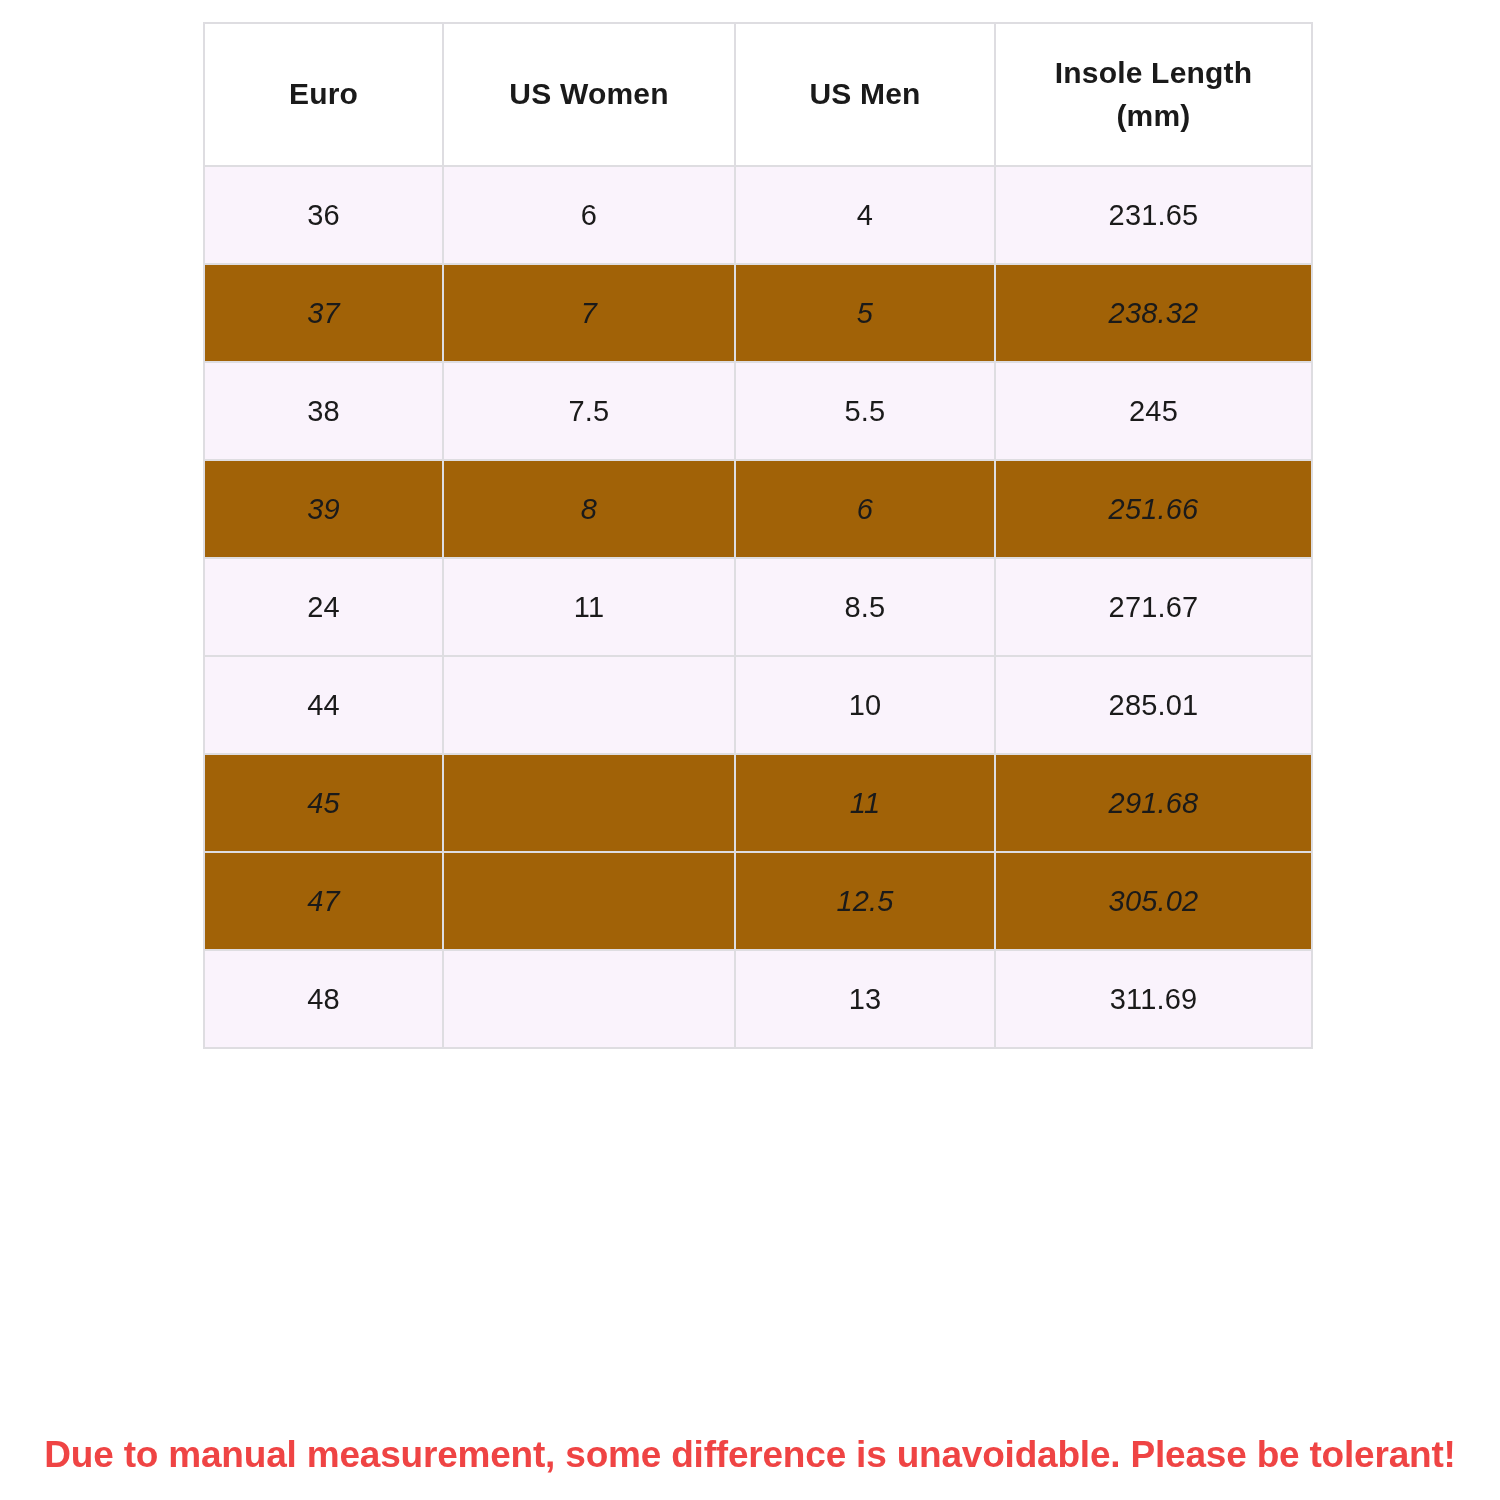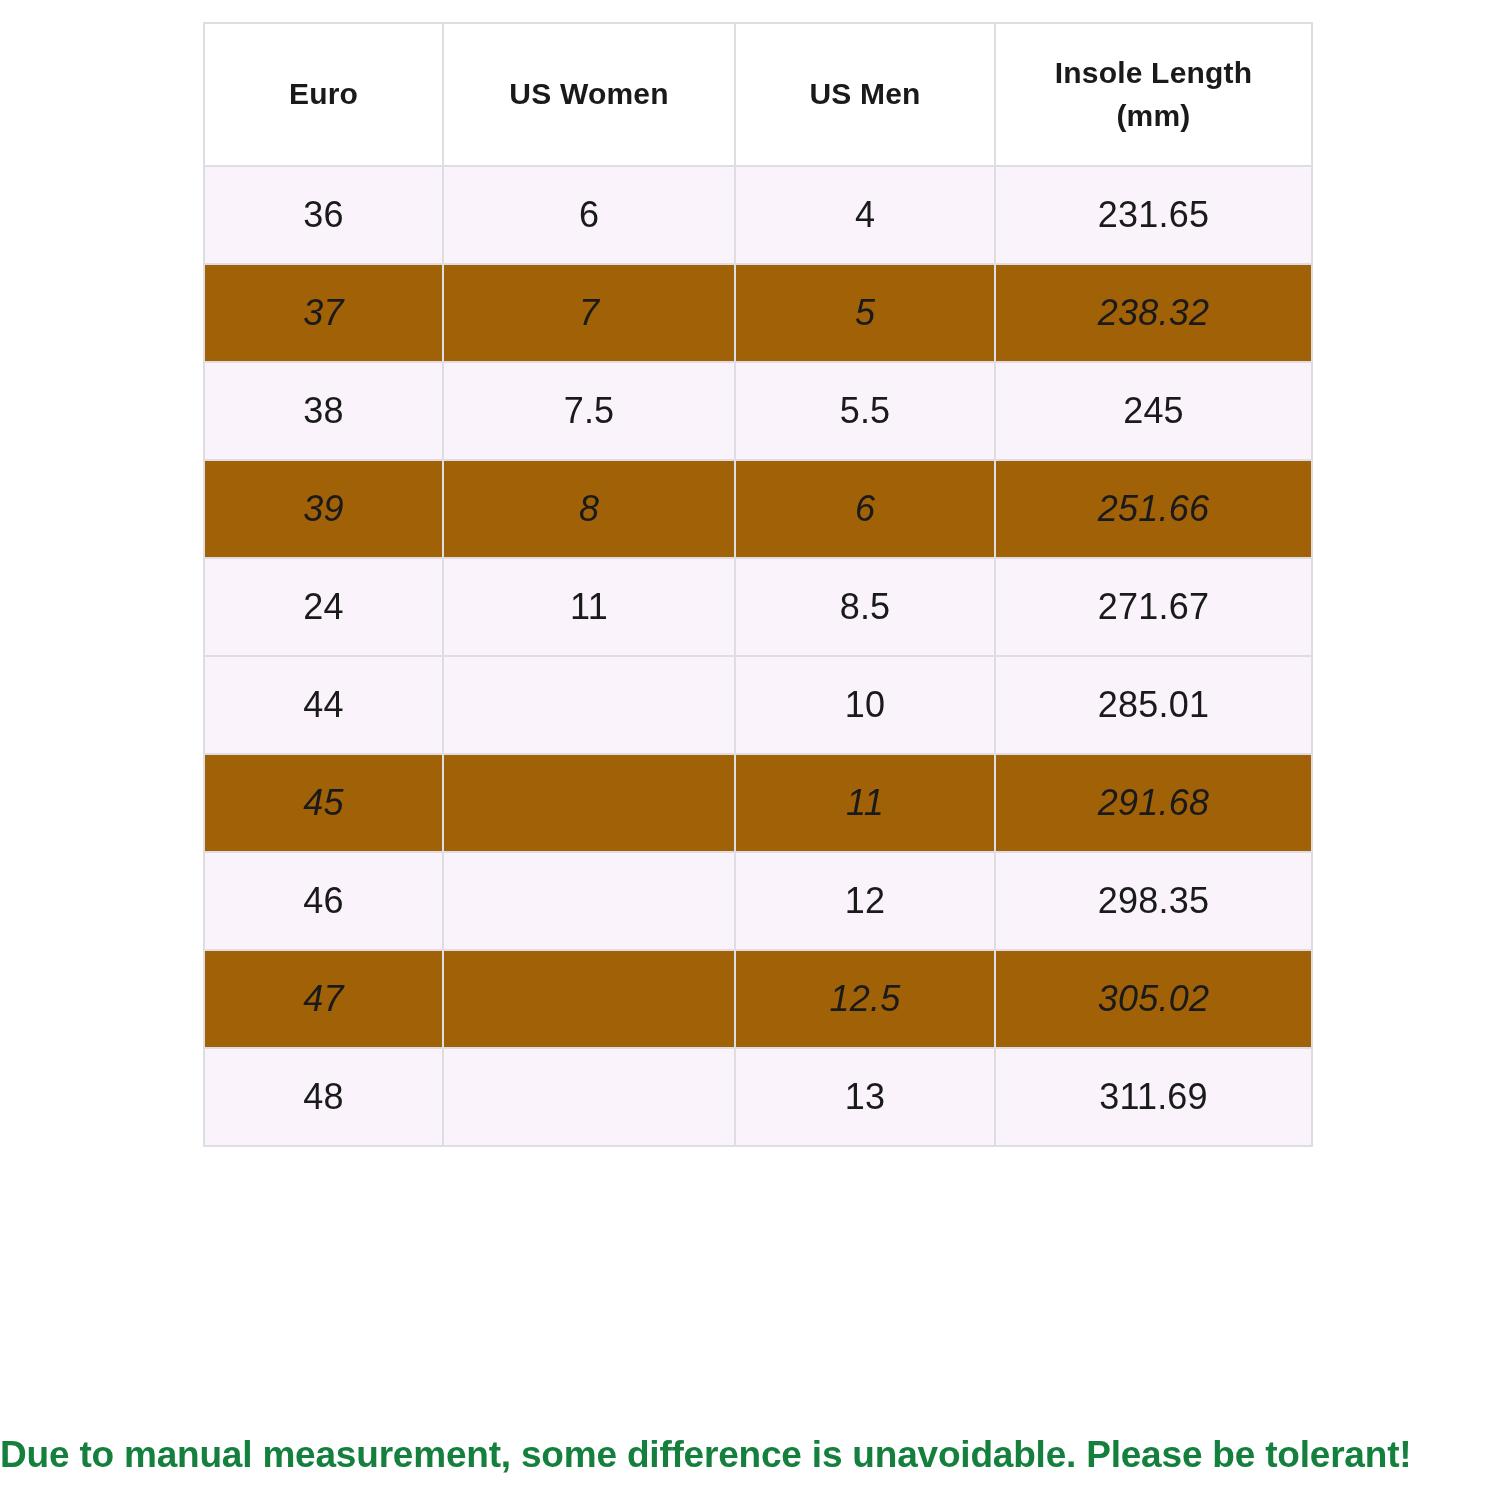--- a/index.html
+++ b/index.html
@@ -60,43 +60,44 @@
     letter-spacing: 0.2px;
     background: #ffffff;
   }
 
   .hdr-line { display: block; }
   .hdr-sub  { display: block; }
 
   table.size-chart tbody td {
     height: 96px;
     font-weight: normal;
-    font-size: 36px;
+    font-size: 29px;
     line-height: 1.2;
     letter-spacing: 0.2px;
   }
 
   table.size-chart tbody tr.alt td {
     background: #faf3fc;
   }
   table.size-chart tbody tr.plain td {
     background: #a16207;
     font-style: italic;
   }
 
   
   #footer-note {
     position: absolute;
     left: 0;
     top: 1434px;
     width: 1500px;
+    text-align: center;
     font-size: 37px;
     font-weight: bold;
     letter-spacing: -0.2px;
-    color: #15803d;
+    color: #ef4444;
     white-space: nowrap;
   }
 </style>
 </head>
 <body>
 
 <div id="page">
 
   <div id="size-chart-wrap">
     <table class="size-chart">
@@ -159,26 +160,20 @@
             <td></td>
             <td>10</td>
             <td>285.01</td>
           </tr>
           <tr class="plain">
             <td>45</td>
             <td></td>
             <td>11</td>
             <td>291.68</td>
           </tr>
-          <tr class="alt">
-            <td>46</td>
-            <td></td>
-            <td>12</td>
-            <td>298.35</td>
-          </tr>
           <tr class="plain">
             <td>47</td>
             <td></td>
             <td>12.5</td>
             <td>305.02</td>
           </tr>
           <tr class="alt">
             <td>48</td>
             <td></td>
             <td>13</td>

